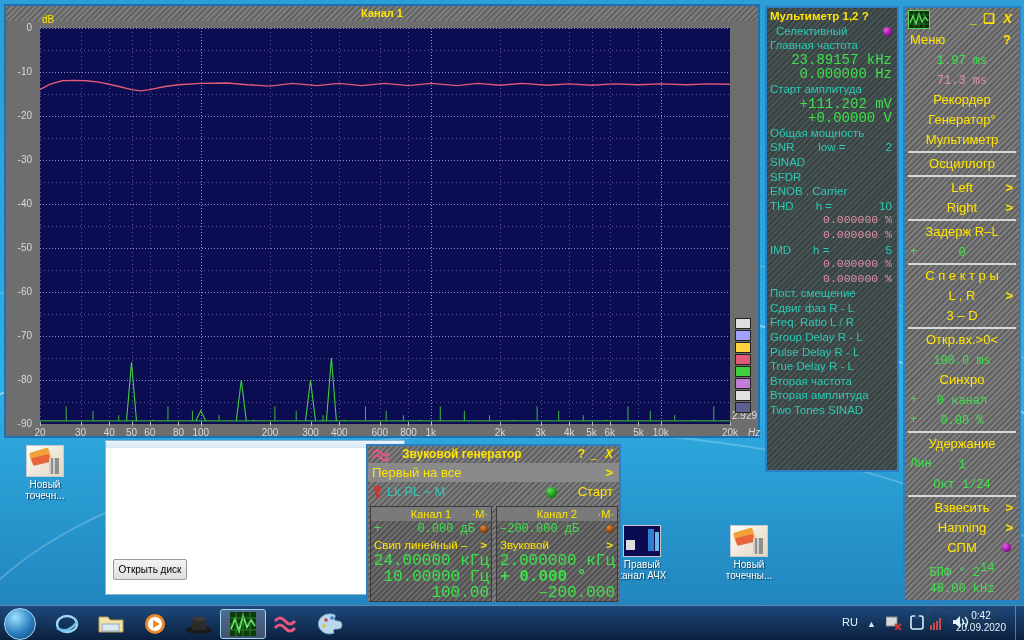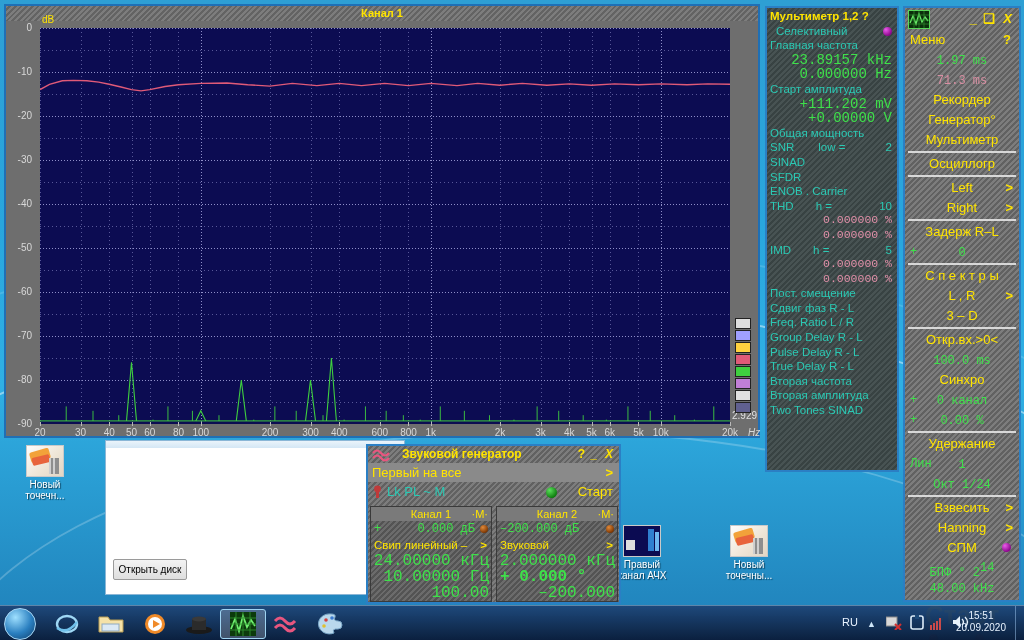--- a/index.html
+++ b/index.html
@@ -631,18 +631,18 @@
       </svg>
     </span>
     <span style="position:absolute;right:50px;top:8px;">
       <svg width="18" height="16" viewBox="0 0 18 16">
         <path d="M1 6 h3 L8 2 v12 L4 10 H1 z" fill="#e6f2fb"></path>
         <path d="M10 5 q3 3 0 6" stroke="#e6f2fb" stroke-width="1.4" fill="none"></path>
         <path d="M13 3 q5 5 0 10" stroke="#e6f2fb" stroke-width="1.4" fill="none"></path>
       </svg>
     </span>
     <div id="tray-clock">
-      <div>15:51</div>
+      <div>0:42</div>
       <div>20.09.2020</div>
     </div>
   </div>
   <div id="show-desktop"></div>
 </div>
 
 </body></html>

